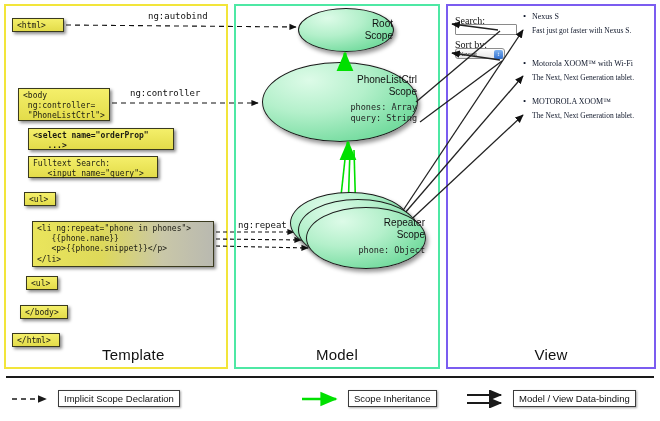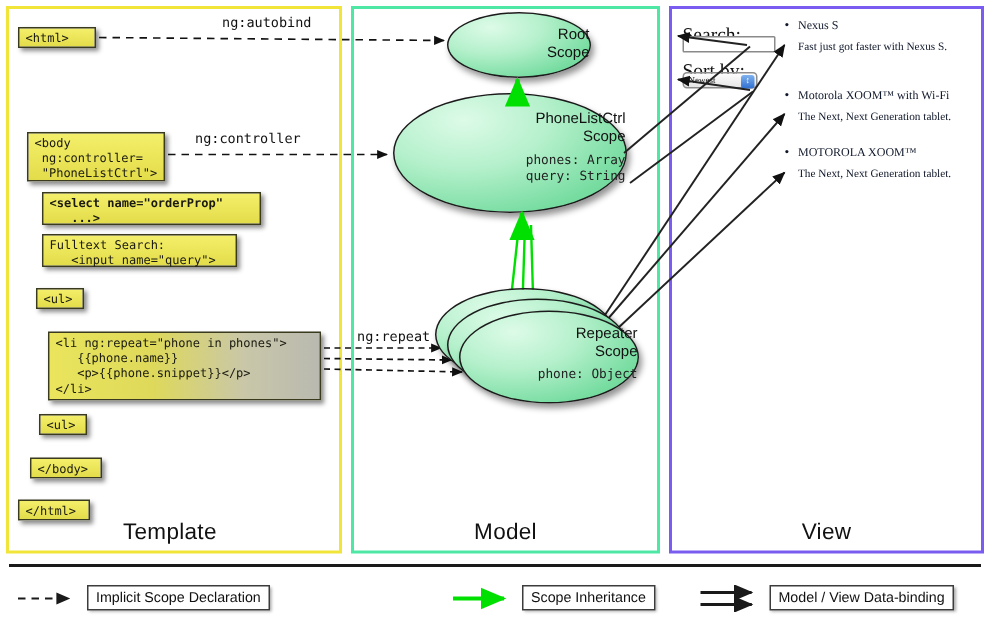--- a/index.html
+++ b/index.html
@@ -24,21 +24,21 @@
   #col-view     { left: 446px; top: 4px; width: 210px; height: 365px; border: 2px solid #7b5cf0; }
 
   .col-label {
     position: absolute;
     bottom: 4px; left: 0; right: 0;
     text-align: center;
     font-size: 15px;
     color: #111;
     letter-spacing: .2px;
   }
-  #col-template .col-label { text-align: left; padding-left: 76px; }
+  #col-template .col-label { text-align: left; padding-left: 96px; }
 
   
   .codebox {
     position: absolute;
     box-sizing: border-box;
     border: 1px solid #3a3a1e;
     background: linear-gradient(to bottom, #f4ef6a 0%, #e3dc4a 100%);
     box-shadow: 2px 2px 3px rgba(0,0,0,.45);
     font-family: "DejaVu Sans Mono", monospace;
     font-size: 8px;
@@ -74,21 +74,21 @@
     font-size: 8.5px;
     line-height: 1.25;
     color: #222;
     white-space: pre-line;
   }
 
   
   .view-label {
     position: absolute;
     font-family: "Liberation Serif", serif;
-    font-size: 13px;
+    font-size: 10px;
     color: #111;
   }
   .view-input {
     position: absolute;
     box-sizing: border-box;
     background: #fff;
     border: 1px solid #8a8a8a;
     border-radius: 1px;
   }
   .view-select {

